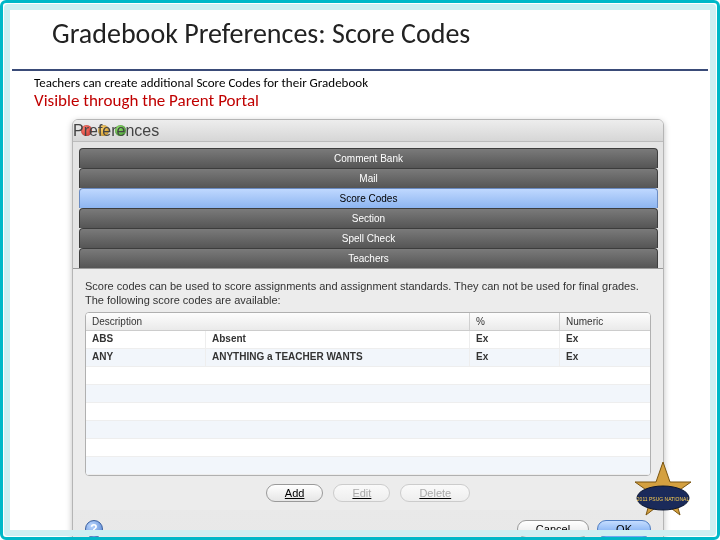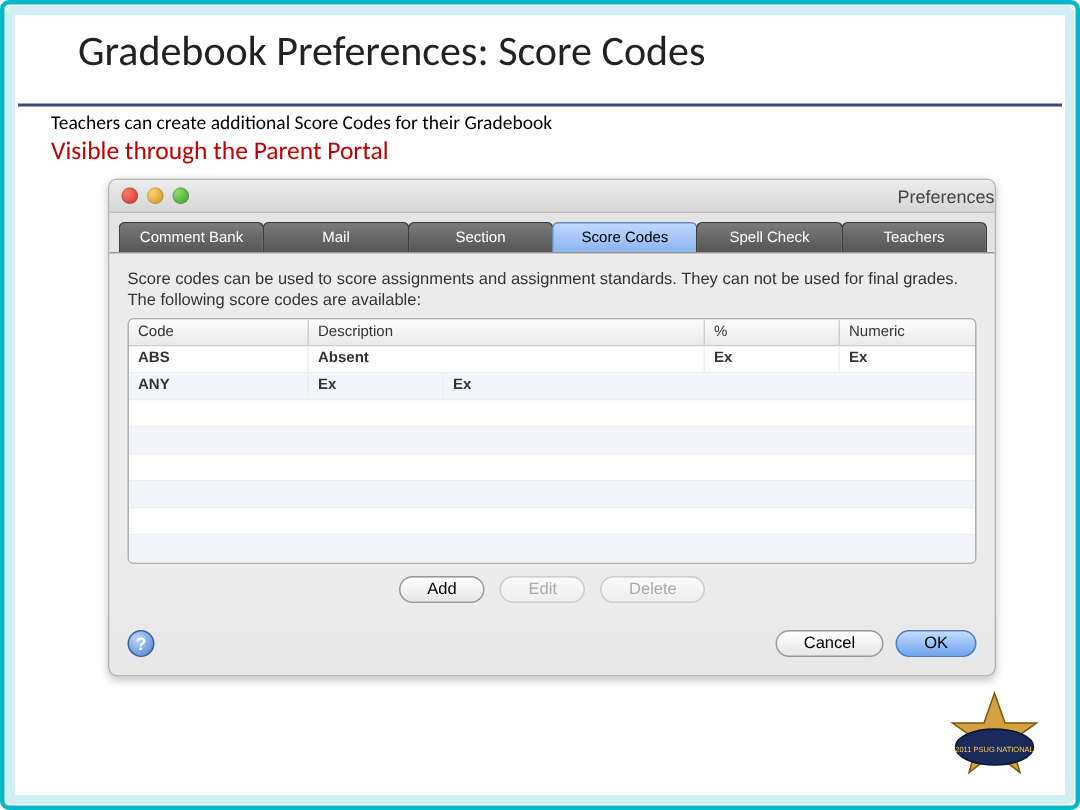--- a/index.html
+++ b/index.html
@@ -77,31 +77,32 @@
     width: 11px; height: 11px;
     border-radius: 50%;
     box-shadow: inset 0 0 1px rgba(0,0,0,0.4);
   }
   .tl-red { background: radial-gradient(circle at 30% 30%, #ff7b6b, #c7302e); }
   .tl-yel { background: radial-gradient(circle at 30% 30%, #ffd36b, #c59028); }
   .tl-grn { background: radial-gradient(circle at 30% 30%, #8fdc6b, #3f9a2d); }
   .titlebar-title {
     position: absolute;
     left: 0; width: 100%;
-    text-align: right;
-    font-size: 12px;
+    text-align: left;
+    font-size: 16px;
     color: #444;
     pointer-events: none;
   }
 
   .tabbar {
     display: flex;
     padding: 6px 6px 0 6px;
     gap: 0;
     background: #e4e4e4;
+    flex-direction: column;
   }
   .tab {
     flex: 1;
     font-size: 10px;
     text-align: center;
     padding: 4px 2px;
     background: linear-gradient(#7a7a7a, #555);
     color: #fff;
     border: 1px solid #3d3d3d;
     border-bottom: none;
@@ -169,20 +170,21 @@
     overflow: hidden;
     font-weight: bold;
   }
   .gc:last-child { border-right: none; }
 
   .row-buttons {
     display: flex;
     justify-content: center;
     gap: 10px;
     padding: 8px 0 0 0;
+    text-decoration: underline;
   }
   .mac-btn {
     font-size: 11px;
     padding: 2px 18px;
     border-radius: 10px;
     border: 1px solid #9a9a9a;
     background: linear-gradient(#ffffff, #e6e6e6);
     cursor: pointer;
   }
   .mac-btn.disabled {
@@ -237,45 +239,45 @@
         <div class="tl tl-red"></div>
         <div class="tl tl-yel"></div>
         <div class="tl tl-grn"></div>
       </div>
       <div class="titlebar-title">Preferences</div>
     </div>
 
     <div class="tabbar">
       <div class="tab">Comment Bank</div>
       <div class="tab">Mail</div>
+      <div class="tab active">Score Codes</div>
       <div class="tab">Section</div>
-      <div class="tab active">Score Codes</div>
       <div class="tab">Spell Check</div>
       <div class="tab">Teachers</div>
     </div>
 
     <div class="panel">
       <div class="desc">Score codes can be used to score assignments and assignment standards. They can not be used for final grades.</div>
       <div class="desc2">The following score codes are available:</div>
 
       <div class="grid">
         <div class="grid-head">
-          <div class="gh c1">Code</div>
           <div class="gh c2">Description</div>
           <div class="gh c3">%</div>
           <div class="gh c4">Numeric</div>
         </div>
         <div class="grid-row">
           <div class="gc c1">ABS</div>
           <div class="gc c2">Absent</div>
           <div class="gc c3">Ex</div>
           <div class="gc c4">Ex</div>
         </div>
         <div class="grid-row alt">
           <div class="gc c1">ANY</div>
+          <div class="gc c2">ANYTHING a TEACHER WANTS</div>
           <div class="gc c3">Ex</div>
           <div class="gc c4">Ex</div>
         </div>
         <div class="grid-row"></div>
         <div class="grid-row alt"></div>
         <div class="grid-row"></div>
         <div class="grid-row alt"></div>
         <div class="grid-row"></div>
         <div class="grid-row alt"></div>
       </div>

